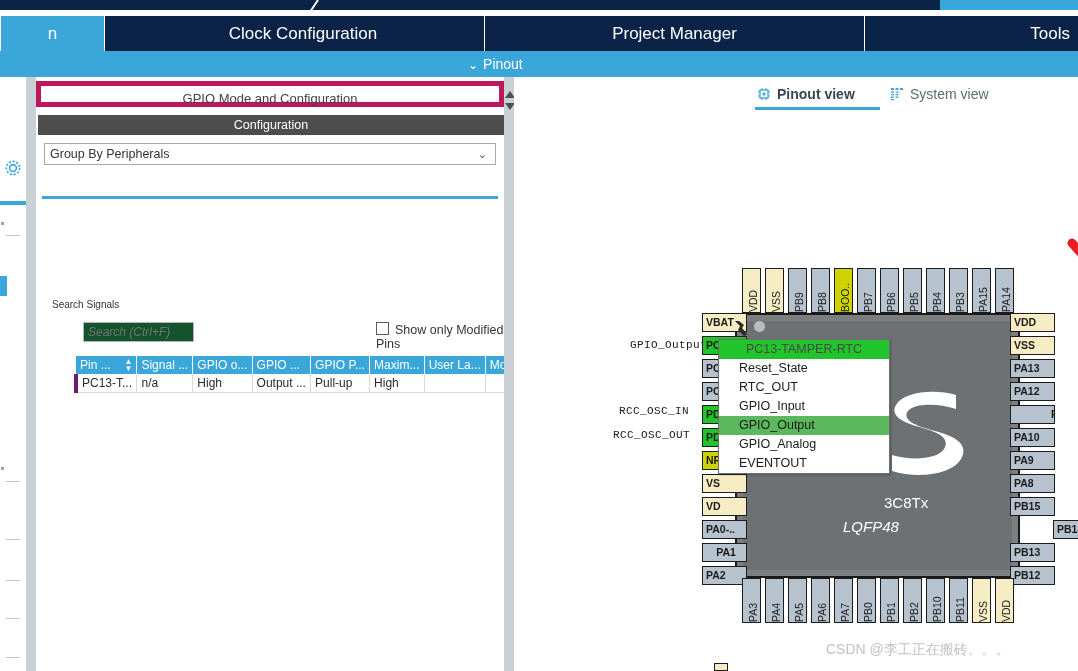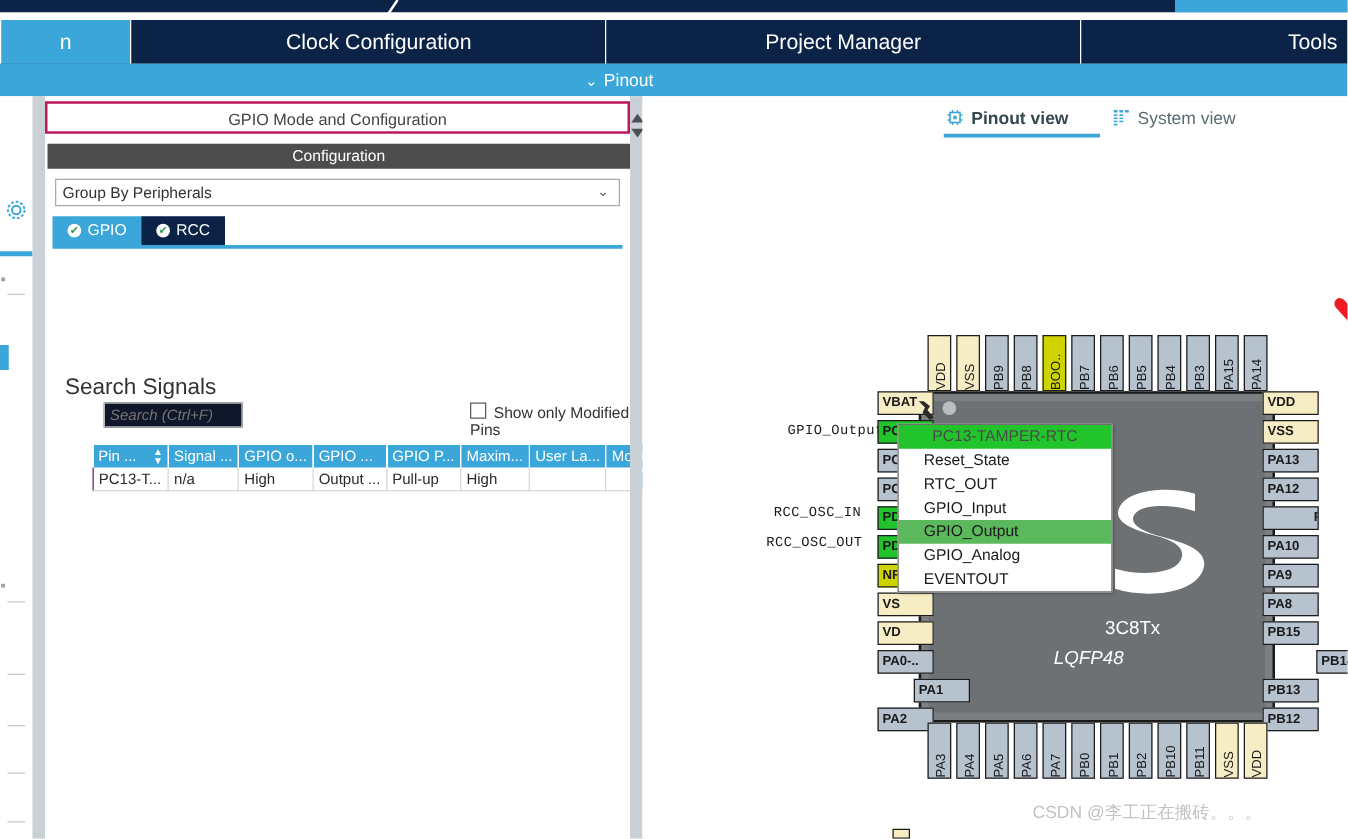--- a/index.html
+++ b/index.html
@@ -45,21 +45,21 @@
   #left-accent-line{position:absolute;left:0;top:124px;width:26px;height:4px;background:#3aa6da;}
   #left-accent-block{position:absolute;left:0;top:199px;width:7px;height:20px;background:#3aa6da;}
   .tree-line{position:absolute;left:6px;height:1px;background:#c3c8cd;}
   .tree-dot{position:absolute;left:1px;width:3px;height:3px;background:#9aa0a6;}
   #left-scroll-track{position:absolute;left:26px;top:77px;width:10px;height:594px;background:#c9d1d6;}
 
   
   #config-panel{position:absolute;left:36px;top:77px;width:468px;height:594px;background:#ffffff;}
   #gpio-mode-header{
     position:absolute;left:0px;top:4px;width:468px;height:26px;line-height:26px;
-    text-align:center;background:#ffffff;border:2px solid #be185d;box-sizing:border-box;
+    text-align:center;background:#ffffff;border:5px solid #be185d;box-sizing:border-box;
     color:#444;font-size:13px;
   }
   #config-title{
     position:absolute;left:2px;top:38px;width:466px;height:20px;line-height:20px;
     text-align:center;background:#4d4d4d;color:#ffffff;font-size:12.5px;
   }
   #group-select{
     position:absolute;left:8px;top:66px;width:452px;height:22px;
     border:1px solid #a9a9a9;background:#ffffff;box-sizing:border-box;
     font-size:12.5px;color:#333;line-height:20px;padding-left:5px;
@@ -75,24 +75,24 @@
   #tab-gpio{left:0px;background:#3aa6da;}
   #tab-rcc{left:71px;background:#0a2347;}
   .chk-circle{
     display:inline-block;width:11px;height:11px;border-radius:50%;
     background:#ffffff;color:#2b9e4f;font-size:9px;line-height:11px;text-align:center;
     margin-right:5px;vertical-align:1px;
   }
   #tabs-underline{position:absolute;left:6px;top:119px;width:456px;height:3px;background:#3aa6da;}
 
   
-  #search-label{position:absolute;left:16px;top:222px;font-size:18px;color:#333;}
+  #search-label{position:absolute;left:16px;top:222px;font-size:10px;color:#333;}
   #search-input{
     position:absolute;left:47px;top:245px;width:111px;height:20px;
-    border:1px solid #b5b5b5;background:#0f172a;box-sizing:border-box;
+    border:1px solid #b5b5b5;background:#14532d;box-sizing:border-box;
     font-family:"Liberation Sans", sans-serif;font-size:12px;font-style:italic;color:#9a9a9a;
     padding-left:4px;
   }
   #modified-check-wrap{position:absolute;left:340px;top:245px;font-size:12.5px;color:#333;}
   #modified-check-box{
     display:inline-block;width:11px;height:11px;border:1px solid #5a5a5a;background:#fff;
     margin-right:6px;vertical-align:-1px;
   }
 
   
@@ -100,21 +100,21 @@
   #pin-table th{
     background:#3aa6da;color:#ffffff;font-weight:normal;font-size:12px;
     text-align:left;padding:2px 4px;border-right:1px solid #ffffff;
     white-space:nowrap;overflow:hidden;
   }
   #pin-table td{
     background:#ffffff;color:#2b2b2b;font-size:12px;text-align:left;
     padding:2px 4px;border-right:1px solid #d8d8d8;border-bottom:1px solid #d8d8d8;
     white-space:nowrap;overflow:hidden;
   }
-  #pin-table tr td:first-child{border-left:1px solid #701a75;margin-top:36px;}
+  #pin-table tr td:first-child{border-left:4px solid #701a75;margin-top:36px;}
   .sort-arrows{float:right;font-size:8px;line-height:7px;color:#ffffff;margin-left:3px;}
   .row-chk{
     display:inline-block;width:12px;height:12px;background:#3aa6da;color:#ffffff;
     font-size:9px;line-height:12px;text-align:center;margin-left:16px;
   }
 
   
   #panel-splitter{position:absolute;left:504px;top:77px;width:10px;height:594px;background:#c9d1d6;}
   .split-arrow{position:absolute;left:1px;width:0;height:0;}
   #split-arrow-up{top:14px;border-left:5px solid transparent;border-right:5px solid transparent;border-bottom:7px solid #4a5055;}
@@ -260,28 +260,20 @@
 
   <div id="gpio-mode-header">GPIO Mode and Configuration</div>
 
   <div id="config-title">Configuration</div>
 
   <div id="group-select">
     <span>Group By Peripherals</span>
     <span class="caret">⌄</span>
   </div>
 
-  <div id="periph-tabs">
-    <div class="ptab" id="tab-gpio">
-      <span class="chk-circle">✔</span><span>GPIO</span>
-    </div>
-    <div class="ptab" id="tab-rcc">
-      <span class="chk-circle">✔</span><span>RCC</span>
-    </div>
-  </div>
   <div id="tabs-underline"></div>
 
   <div id="search-label">Search Signals</div>
   <input id="search-input" type="text" placeholder="Search (Ctrl+F)" style="">
 
   <div id="modified-check-wrap">
     <span id="modified-check-box"></span><span>Show only Modified Pins</span>
   </div>
 
   <table id="pin-table">
@@ -416,21 +408,21 @@
     <div class="pin pin-h c-cream" style="left: 702px; top: 313px;"><span>VBAT</span></div>
     <div class="pin pin-h c-green" style="left: 702px; top: 336px;"><span>PC</span></div>
     <div class="pin pin-h c-gray" style="left: 702px; top: 359px;"><span>PC</span></div>
     <div class="pin pin-h c-gray" style="left: 702px; top: 382px;"><span>PC</span></div>
     <div class="pin pin-h c-green" style="left: 702px; top: 405px;"><span>PD</span></div>
     <div class="pin pin-h c-green" style="left: 702px; top: 428px;"><span>PD</span></div>
     <div class="pin pin-h c-yellow" style="left: 702px; top: 451px;"><span>NR</span></div>
     <div class="pin pin-h c-cream" style="left: 702px; top: 474px;"><span>VS</span></div>
     <div class="pin pin-h c-cream" style="left: 702px; top: 497px;"><span>VD</span></div>
     <div class="pin pin-h c-gray" style="left: 702px; top: 520px;"><span>PA0-..</span></div>
-    <div class="pin pin-h c-gray" style="left: 731px; top: 543px;"><span>PA1</span></div>
+    <div class="pin pin-h c-gray" style="left: 702px; top: 543px; text-align: center;"><span>PA1</span></div>
     <div class="pin pin-h c-gray" style="left: 702px; top: 566px;"><span>PA2</span></div>
   </div>
 <div id="pins-right">
     <div class="pin pin-h c-cream" style="left: 1010px; top: 313px;"><span>VDD</span></div>
     <div class="pin pin-h c-cream" style="left: 1010px; top: 336px;"><span>VSS</span></div>
     <div class="pin pin-h c-gray" style="left: 1010px; top: 359px;"><span>PA13</span></div>
     <div class="pin pin-h c-gray" style="left: 1010px; top: 382px;"><span>PA12</span></div>
     <div class="pin pin-h c-gray" style="left: 1010px; top: 405px; padding-left: 40px;"><span>PA11</span></div>
     <div class="pin pin-h c-gray" style="left: 1010px; top: 428px;"><span>PA10</span></div>
     <div class="pin pin-h c-gray" style="left: 1010px; top: 451px;"><span>PA9</span></div>

